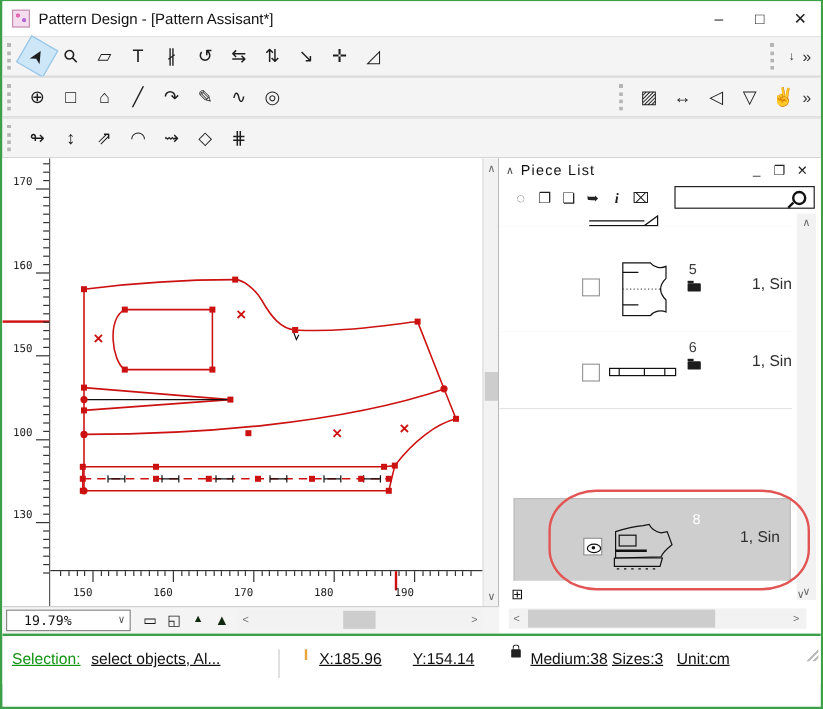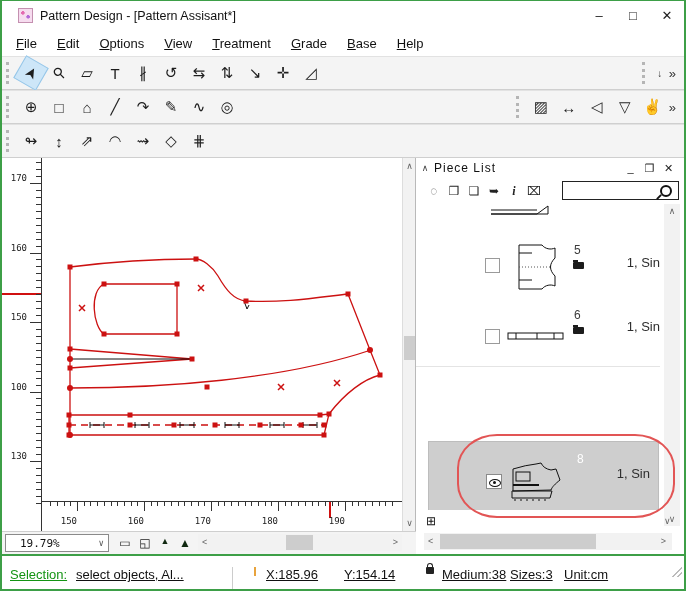--- a/index.html
+++ b/index.html
@@ -1,20 +1,20 @@
 <!DOCTYPE html>
 <html><head>
 <meta charset="utf-8">
 <style>
   html,body{margin:0;padding:0;background:#fff;}
   .window{position:relative;width:686px;height:591px;box-sizing:border-box;
     border:2px solid #3d9f47;border-top:1px solid #3d9f47;background:#fff;
     font-family:"Liberation Sans",sans-serif;color:#111;overflow:hidden;}
   
-  .titlebar{height:29px;display:flex;align-items:center;padding-left:16px;background:#fff;}
+  .titlebar{height:29px;display:flex;align-items:center;padding-left:8px;background:#fff;}
   .app-icon{width:13px;height:13px;margin-right:7px;border:1px solid #c490b0;
     background:radial-gradient(circle at 30% 30%, #e46ab0 1.5px, transparent 2px),
                radial-gradient(circle at 70% 60%, #b468d8 1.5px, transparent 2px),#f6dcef;}
   .title-text{font-size:12.5px;}
   .win-controls{margin-left:auto;display:flex;height:29px;}
   .win-btn{width:34px;text-align:center;line-height:29px;font-size:13px;color:#222;}
   
   .menubar{height:26px;display:flex;align-items:center;padding-left:4px;font-size:13px;background:#fff;}
   .menu-item{padding:3px 10px;}
   .menu-item u{text-decoration:underline;}
@@ -111,30 +111,20 @@
   <div class="titlebar">
     <span class="app-icon"></span>
     <span class="title-text">Pattern Design - [Pattern Assisant*]</span>
     <span class="win-controls">
       <span class="win-btn">–</span>
       <span class="win-btn">□</span>
       <span class="win-btn">✕</span>
     </span>
   </div>
 
-  <div class="menubar" id="menubar">
-      <span class="menu-item"><u>F</u>ile</span>
-      <span class="menu-item"><u>E</u>dit</span>
-      <span class="menu-item"><u>O</u>ptions</span>
-      <span class="menu-item"><u>V</u>iew</span>
-      <span class="menu-item"><u>T</u>reatment</span>
-      <span class="menu-item"><u>G</u>rade</span>
-      <span class="menu-item"><u>B</u>ase</span>
-      <span class="menu-item"><u>H</u>elp</span>
-    </div>
 
   <div class="tbar">
     <span class="grip"></span>
     <span id="tb1" style="display:flex">
         <span class="tool selected" style="transform: rotate(-60deg);">➤</span>
         <span class="tool" style="transform: rotate(-45deg);">⚲</span>
         <span class="tool">▱</span>
         <span class="tool">T</span>
         <span class="tool">∦</span>
         <span class="tool">↺</span>

